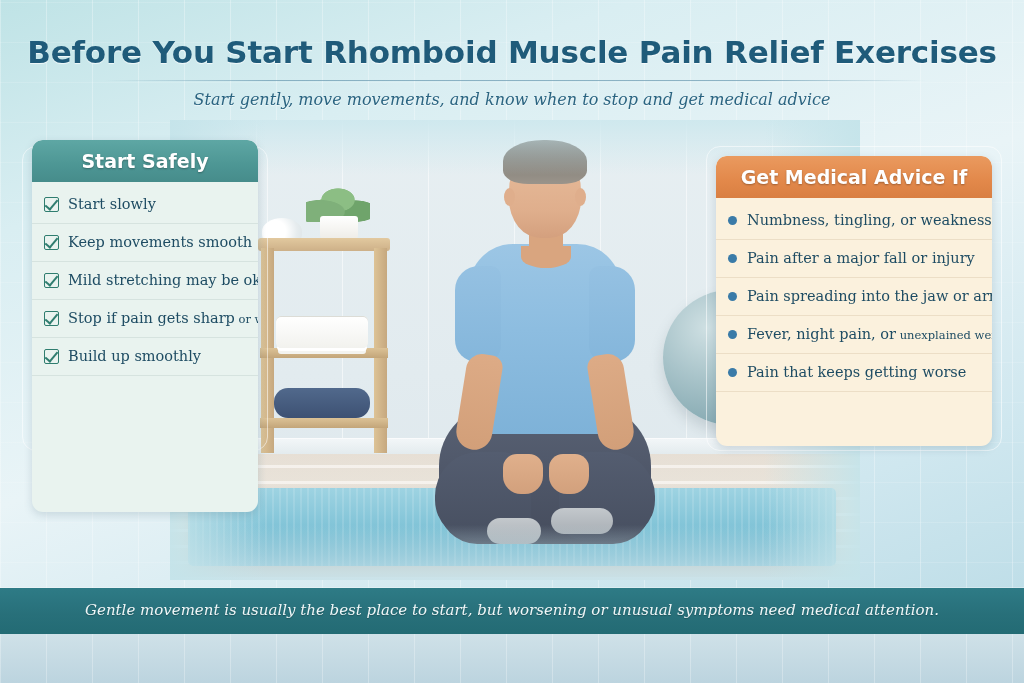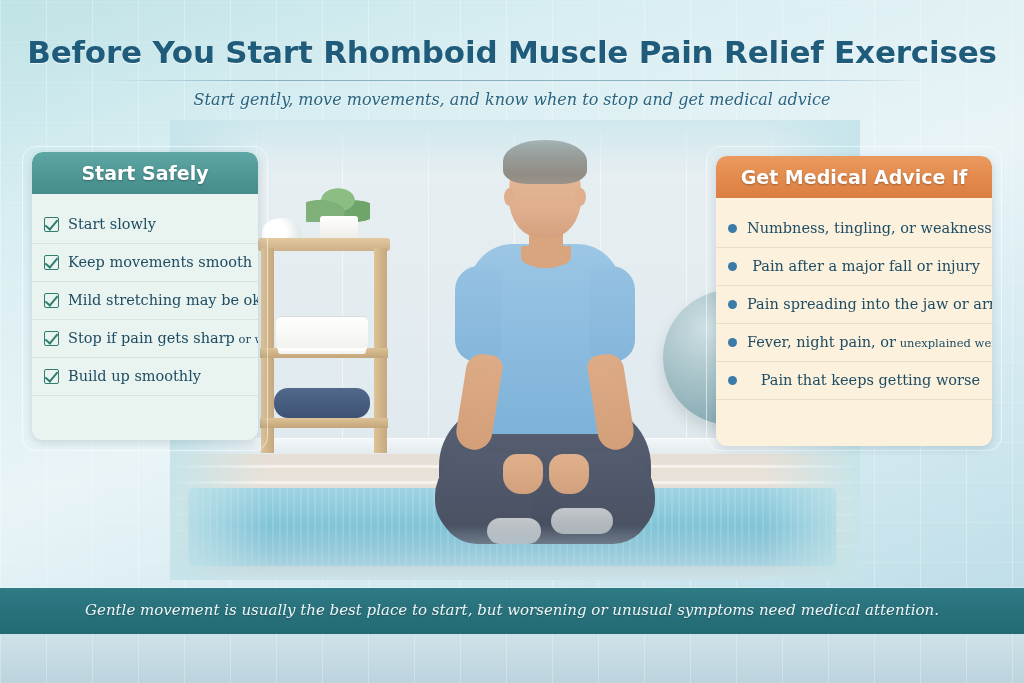--- a/index.html
+++ b/index.html
@@ -241,45 +241,45 @@
   .frame.left  { left: 22px;  top: 146px; width: 246px; height: 305px; }
   .frame.right { left: 706px; top: 146px; width: 296px; height: 305px; }
 
   
   .card {
     position: absolute;
     border-radius: 11px;
     overflow: hidden;
     box-shadow: 0 3px 9px rgba(40,80,100,.17);
   }
-  .card.left  { left: 32px;  top: 152px; width: 226px; height: 288px; background: #e9f3ef; }
+  .card.left  { left: 32px;  top: 140px; width: 226px; height: 372px; background: #e9f3ef; }
   .card.right { left: 716px; top: 156px; width: 276px; height: 290px; background: #fbf1dd; }
 
   .card-head {
     height: 42px; line-height: 42px;
     text-align: center;
     font-family: "DejaVu Sans", sans-serif;
     font-weight: bold;
     font-size: 19px;
     color: #ffffff;
     text-shadow: 0 1px 2px rgba(0,0,0,.30);
     border-radius: 10px 10px 0 0;
   }
   .card.left  .card-head { background: linear-gradient(180deg,#5ea7a4 0%, #4d9694 60%, #468c8b 100%); }
   .card.right .card-head { background: linear-gradient(180deg,#ea9a5f 0%, #e2884a 60%, #d97f42 100%); }
 
-  .card-body { padding: 4px 0 0 0; margin-top: 8px; }
+  .card-body { padding: 4px 0 0 0; }
   .row {
     display: flex;
     align-items: center;
     padding: 0 12px;
     height: 38px;
     border-bottom: 1px solid rgba(120,140,140,.16);
   }
-  .card.right .row { border-bottom: 1px solid rgba(180,150,110,.20); justify-content: space-between; }
+  .card.right .row { border-bottom: 1px solid rgba(180,150,110,.20); }
   .row:last-child { border-bottom: 1px solid rgba(120,140,140,.16); }
 
   .row-text {
     font-family: "DejaVu Serif", serif;
     font-size: 14.5px;
     color: #1e4c63;
     white-space: nowrap;
     line-height: 1.1;
   }
   .row-text .sm { font-size: 11.5px; }

